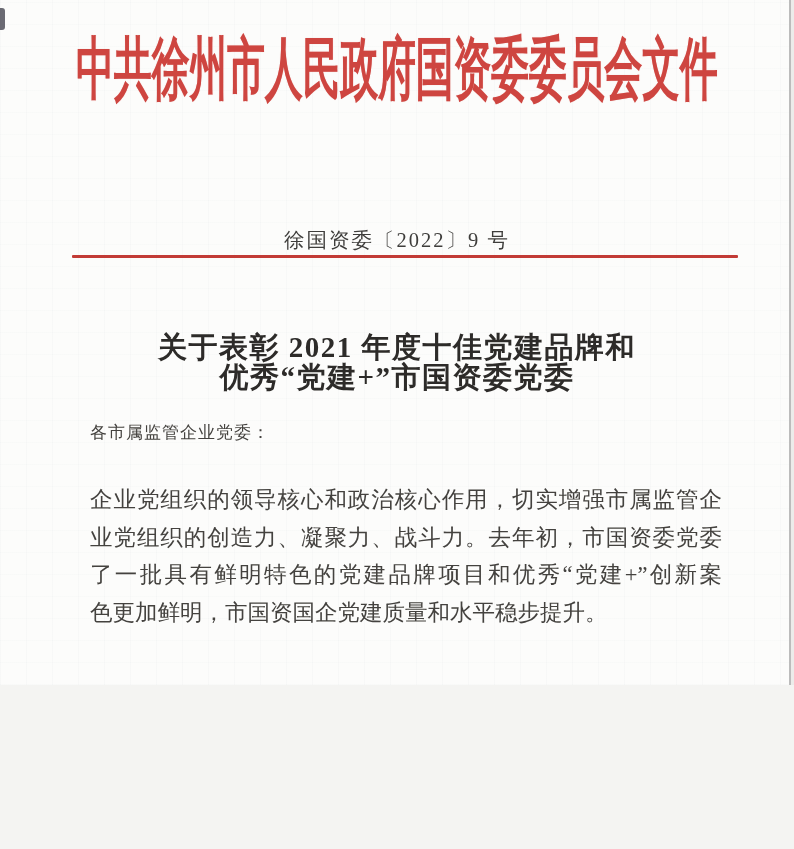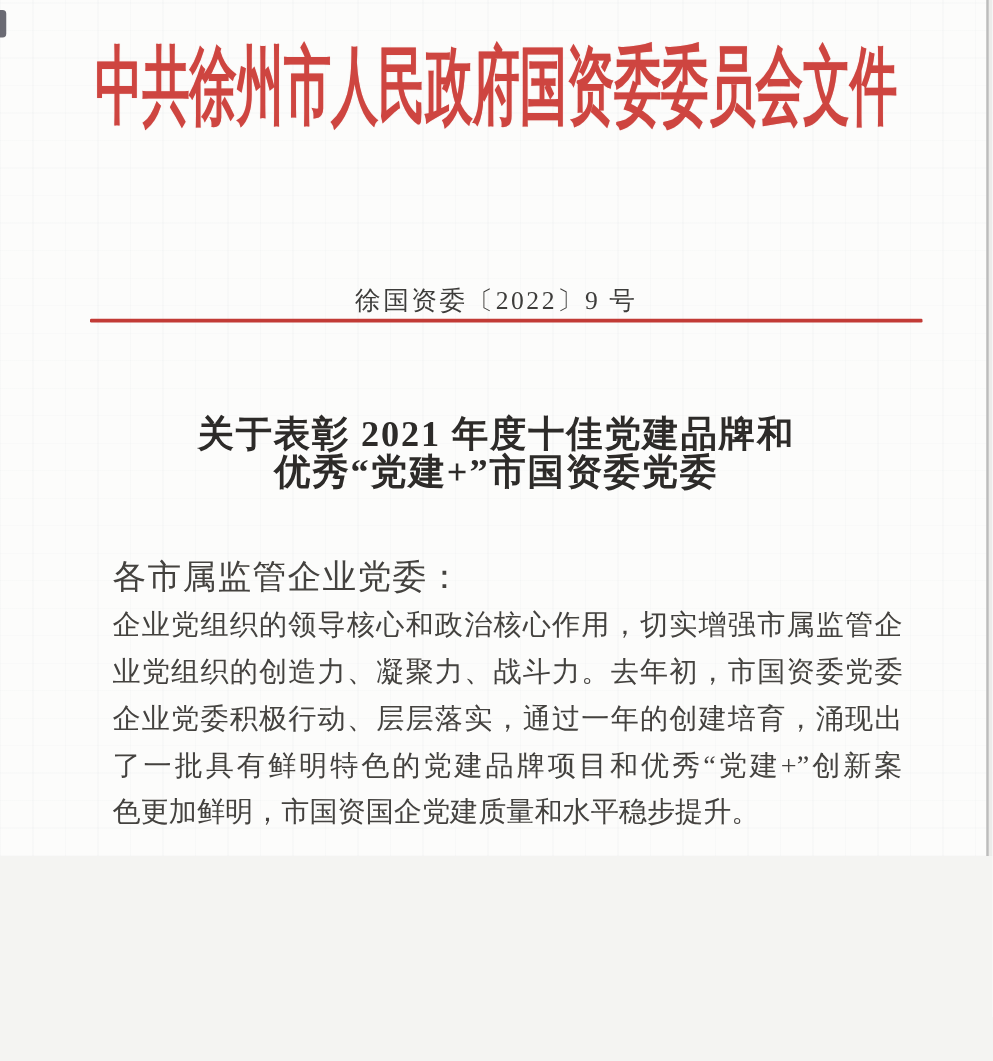--- a/index.html
+++ b/index.html
@@ -78,23 +78,23 @@
     letter-spacing: 1.5px;
     color: #2d2b29;
     white-space: nowrap;
   }
   .doc-title-1 { top: 312px; margin-top: 16px; }
   .doc-title-2 { top: 358px; }
 
   
   .salutation {
     position: absolute;
-    top: 443px;
+    top: 421px;
     left: 90px;
-    font-size: 27px;
+    font-size: 17px;
     color: #44423f;
     letter-spacing: 1px;
     text-align: right;
   }
   .body-block {
     position: absolute;
     top: 481px;
     left: 90px;
     width: 632px;
     color: #44423f;
@@ -174,21 +174,20 @@
   <div class="red-line"></div>
 
   <div class="doc-title-1">关于表彰 2021 年度十佳党建品牌和</div>
   <div class="doc-title-2">优秀“党建+”市国资委党委</div>
 
   <div class="salutation">各市属监管企业党委：</div>
 
   <div class="body-block">
     <div class="body-line">企业党组织的领导核心和政治核心作用，切实增强市属监管企</div>
     <div class="body-line">业党组织的创造力、凝聚力、战斗力。去年初，市国资委党委</div>
-    <div class="body-line">企业党委积极行动、层层落实，通过一年的创建培育，涌现出</div>
     <div class="body-line">了一批具有鲜明特色的党建品牌项目和优秀“党建+”创新案</div>
     <div class="body-line last">色更加鲜明，市国资国企党建质量和水平稳步提升。</div>
   </div>
 
   <div class="page-number">- 1 -</div>
 
   <div class="scan-edge-right-outer"></div>
   <div class="scan-edge-right"></div>
   <div class="scan-speck-topleft"></div>
   <div class="scan-dot"></div>

